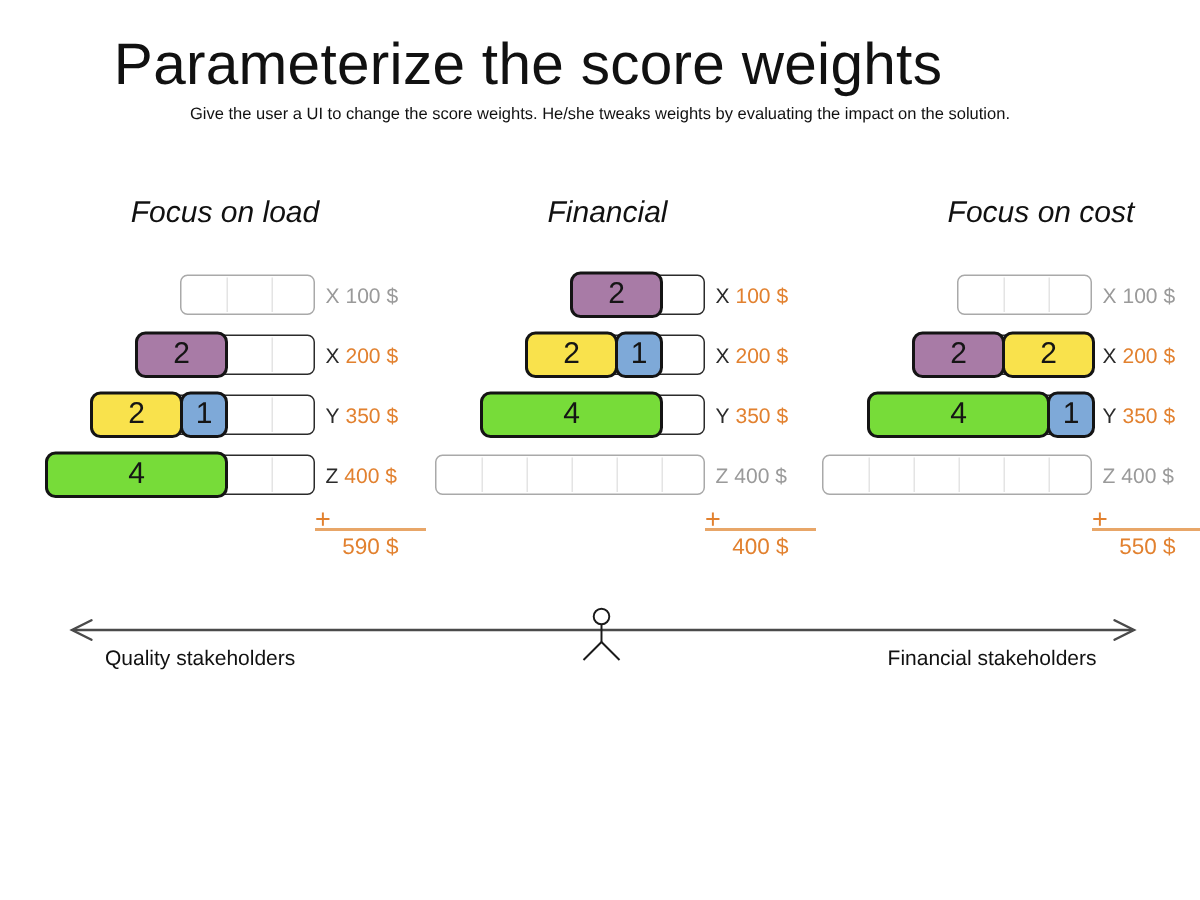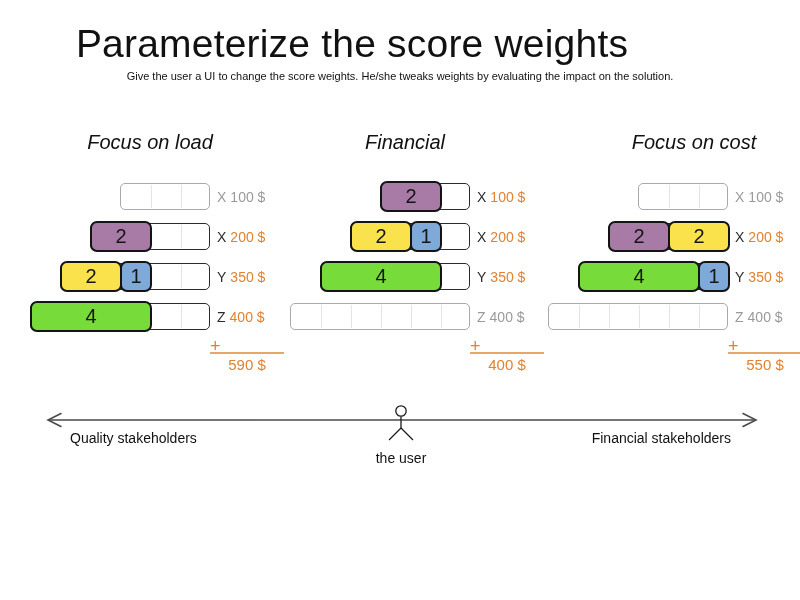--- a/index.html
+++ b/index.html
@@ -120,14 +120,13 @@
     <g stroke="#1a1a1a" stroke-width="1.3" fill="#ffffff">
       <circle cx="401" cy="16" r="5.2"></circle>
       <line x1="401" y1="21.5" x2="401" y2="33"></line>
       <line x1="401" y1="33" x2="389" y2="45"></line>
       <line x1="401" y1="33" x2="413" y2="45"></line>
     </g>
   </svg>
 
   <div class="axis-label" style="left:70px;top:430px;">Quality stakeholders</div>
   <div class="axis-label" style="right:69px;top:430px;">Financial stakeholders</div>
-  <div class="user-label" style="top:450px;">the user</div>
 </div>
 
 </body></html>

